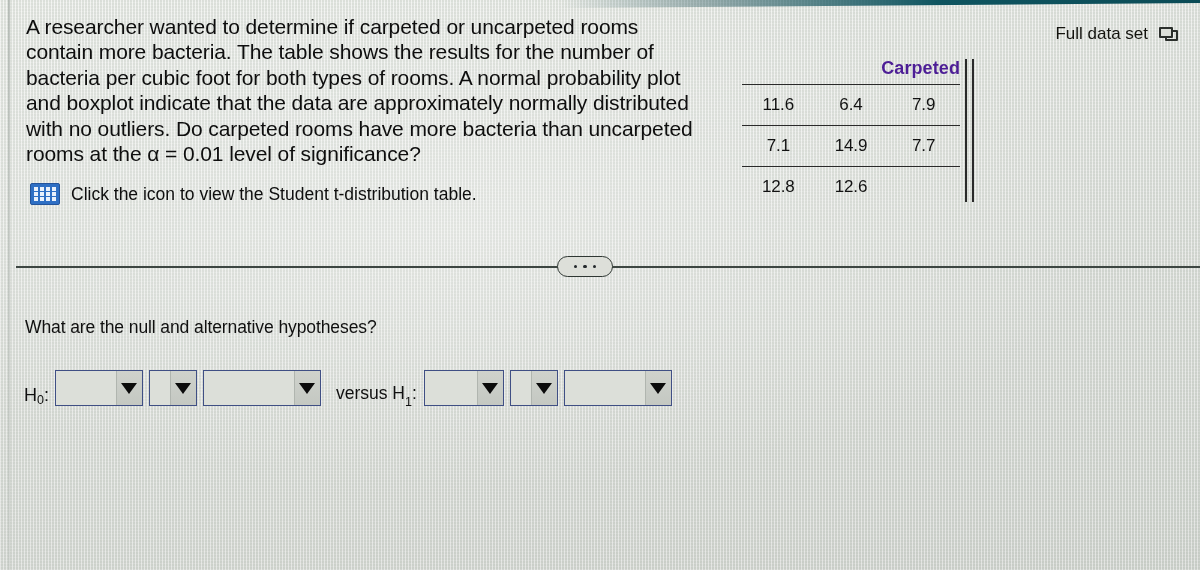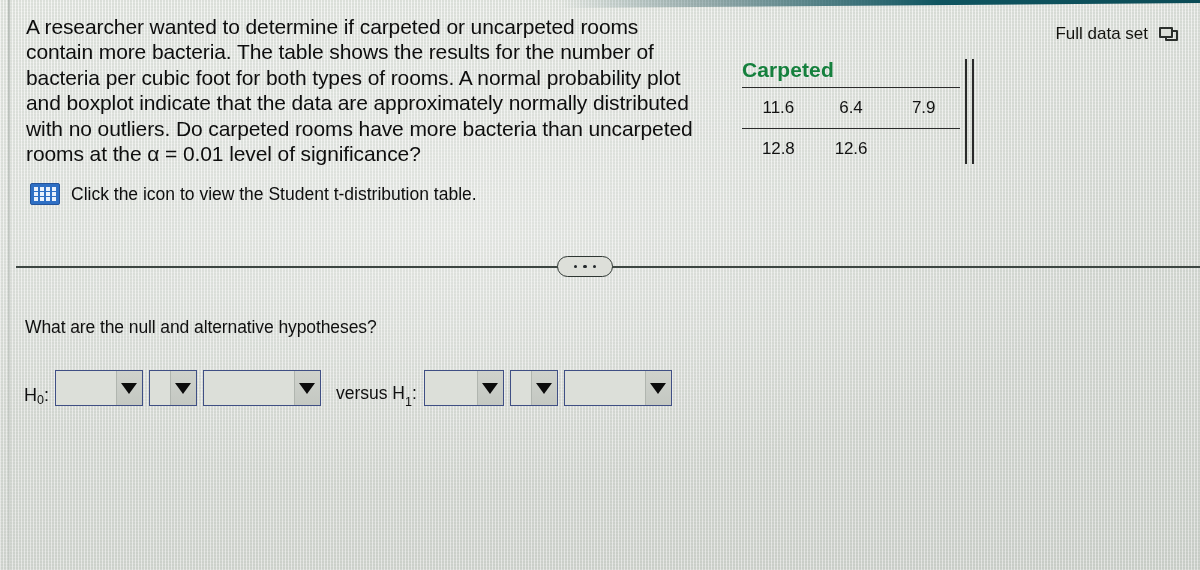--- a/index.html
+++ b/index.html
@@ -133,24 +133,24 @@
     left: 742px; top: 58px;
     width: 452px;
     display: flex;
     align-items: stretch;
   }
   .half { position: relative; }
   .half.carpeted { width: 218px; }
   .half.uncarpeted { width: 214px; }
   .half h4 {
     margin: 0 0 5px 0;
-    font-size: 21px;
+    font-size: 18px;
     font-weight: bold;
-    text-align: left;
-    color: #15803d;
+    text-align: right;
+    color: #4c1d95;
     letter-spacing: 0.1px;
   }
   .half table {
     border-collapse: collapse;
     width: 100%;
     table-layout: fixed;
   }
   .half table td {
     font-size: 17px;
     color: #121212;
@@ -335,20 +335,25 @@
     <div class="half carpeted">
       <h4>Carpeted</h4>
       <table>
         <tbody>
             <tr>
           <td>11.6</td>
           <td>6.4</td>
           <td>7.9</td>
         </tr>
         <tr>
+          <td>7.1</td>
+          <td>14.9</td>
+          <td>7.7</td>
+        </tr>
+        <tr>
           <td>12.8</td>
           <td>12.6</td>
           <td class="blank"></td>
         </tr>
       </tbody>
         </table>
     </div>
 
     <div class="divider-rules">
       <span class="a"></span>

